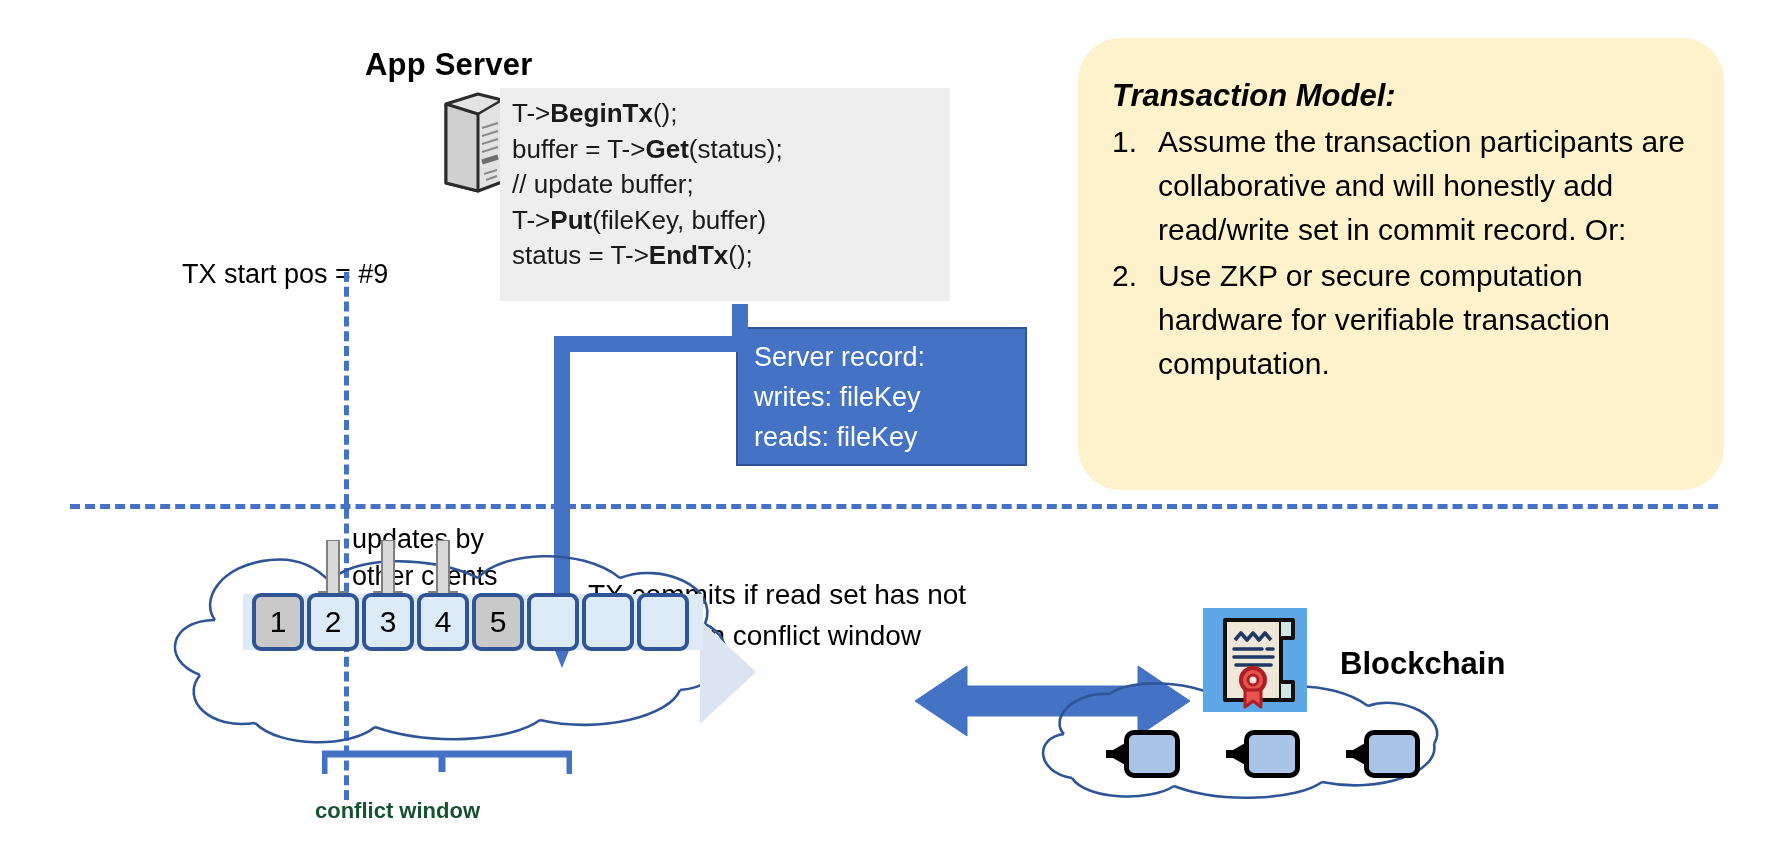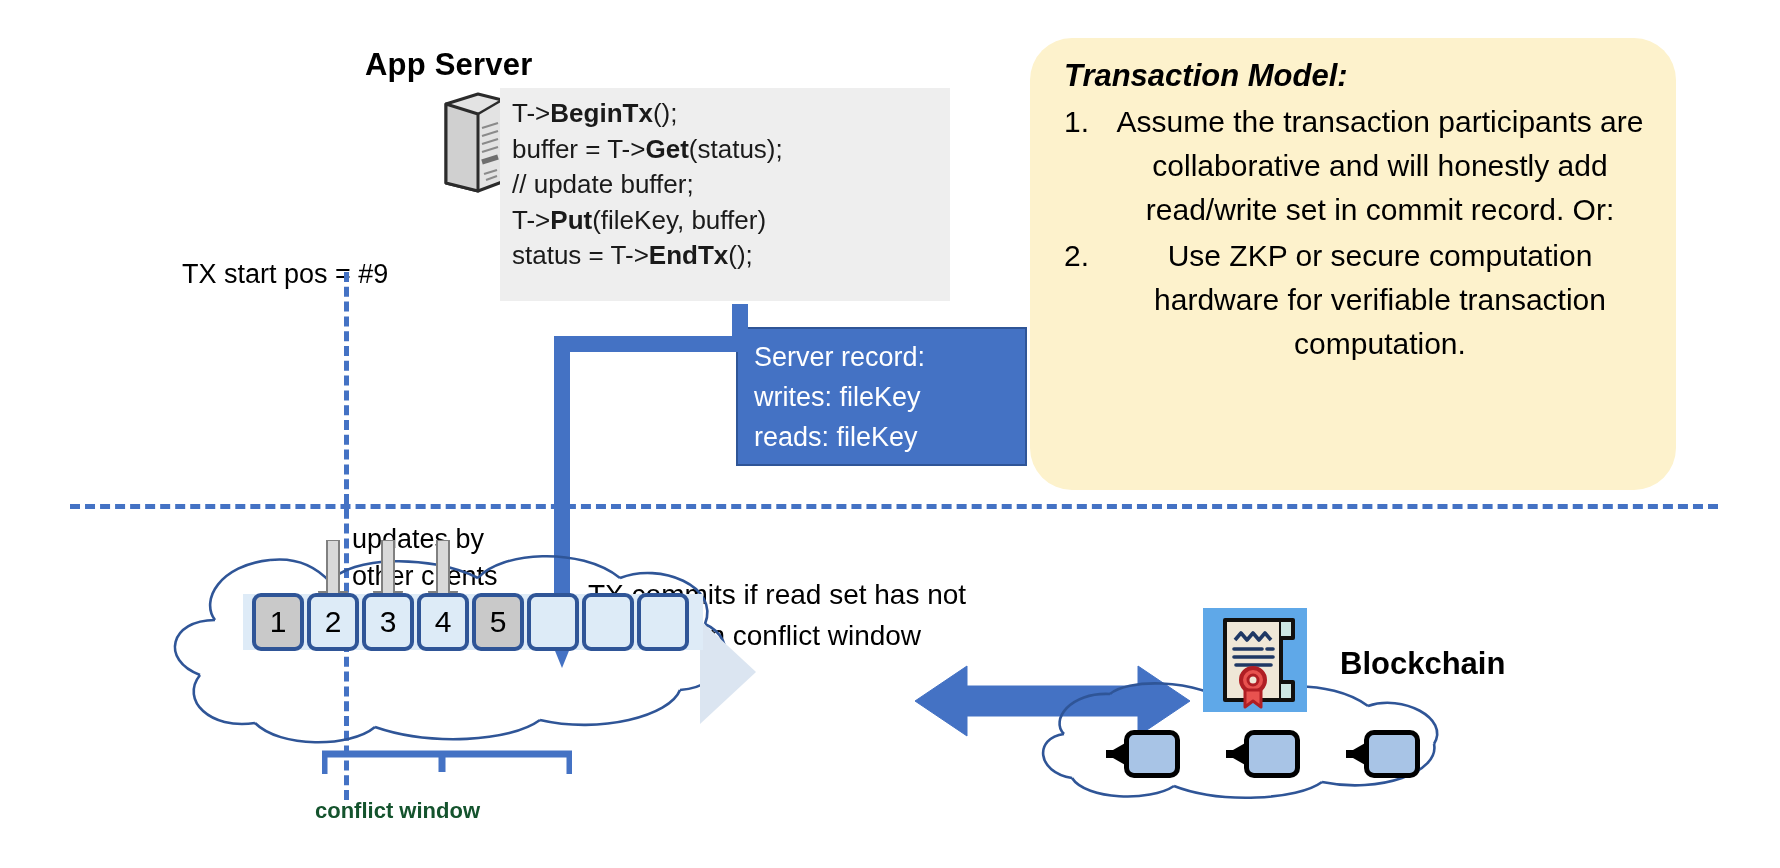--- a/index.html
+++ b/index.html
@@ -59,37 +59,37 @@
     background: #4472c4;
     border: 2px solid #2f5597;
     padding: 8px 0 0 16px;
   }
   #commit-record-box .line {
     font-size: 27px; color: #ffffff; line-height: 40px; white-space: nowrap;
   }
 
   
   #transaction-model-box {
-    position: absolute; left: 1030px; top: 38px;
+    position: absolute; left: 1078px; top: 38px;
     width: 646px; height: 452px;
     background: #fdf2cc;
     border-radius: 42px;
-    padding: 20px 26px 0 34px;
+    padding: 40px 26px 0 34px;
   }
   #tm-title {
     font-size: 31px; font-style: italic; font-weight: bold;
     color: #000; margin-bottom: 6px;
   }
   #tm-list { list-style: none; }
   #tm-list li {
     display: flex; font-size: 30px; color: #000;
     line-height: 44px; margin-top: 2px;
   }
   #tm-list .num { width: 46px; flex: 0 0 46px; }
-  #tm-list .txt { flex: 1; text-align: center; }
+  #tm-list .txt { flex: 1; }
 
   
   #commit-arrow { position: absolute; left: 540px; top: 296px; width: 230px; height: 390px; }
 
   
   #updates-label {
     position: absolute; left: 352px; top: 521px;
     font-size: 27px; color: #000; line-height: 37px;
   }
 

